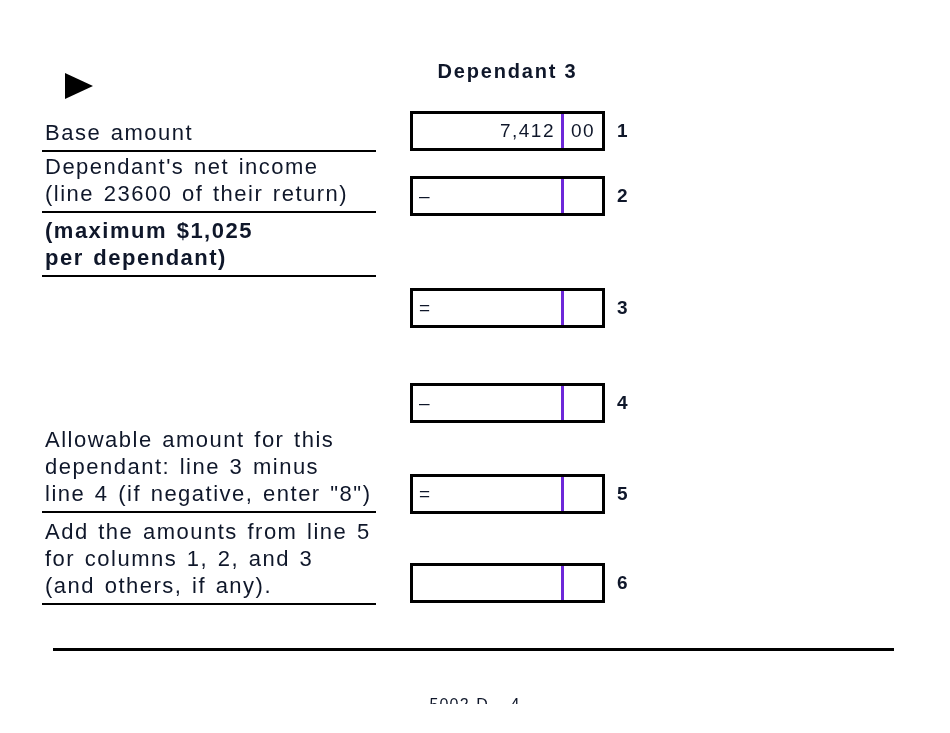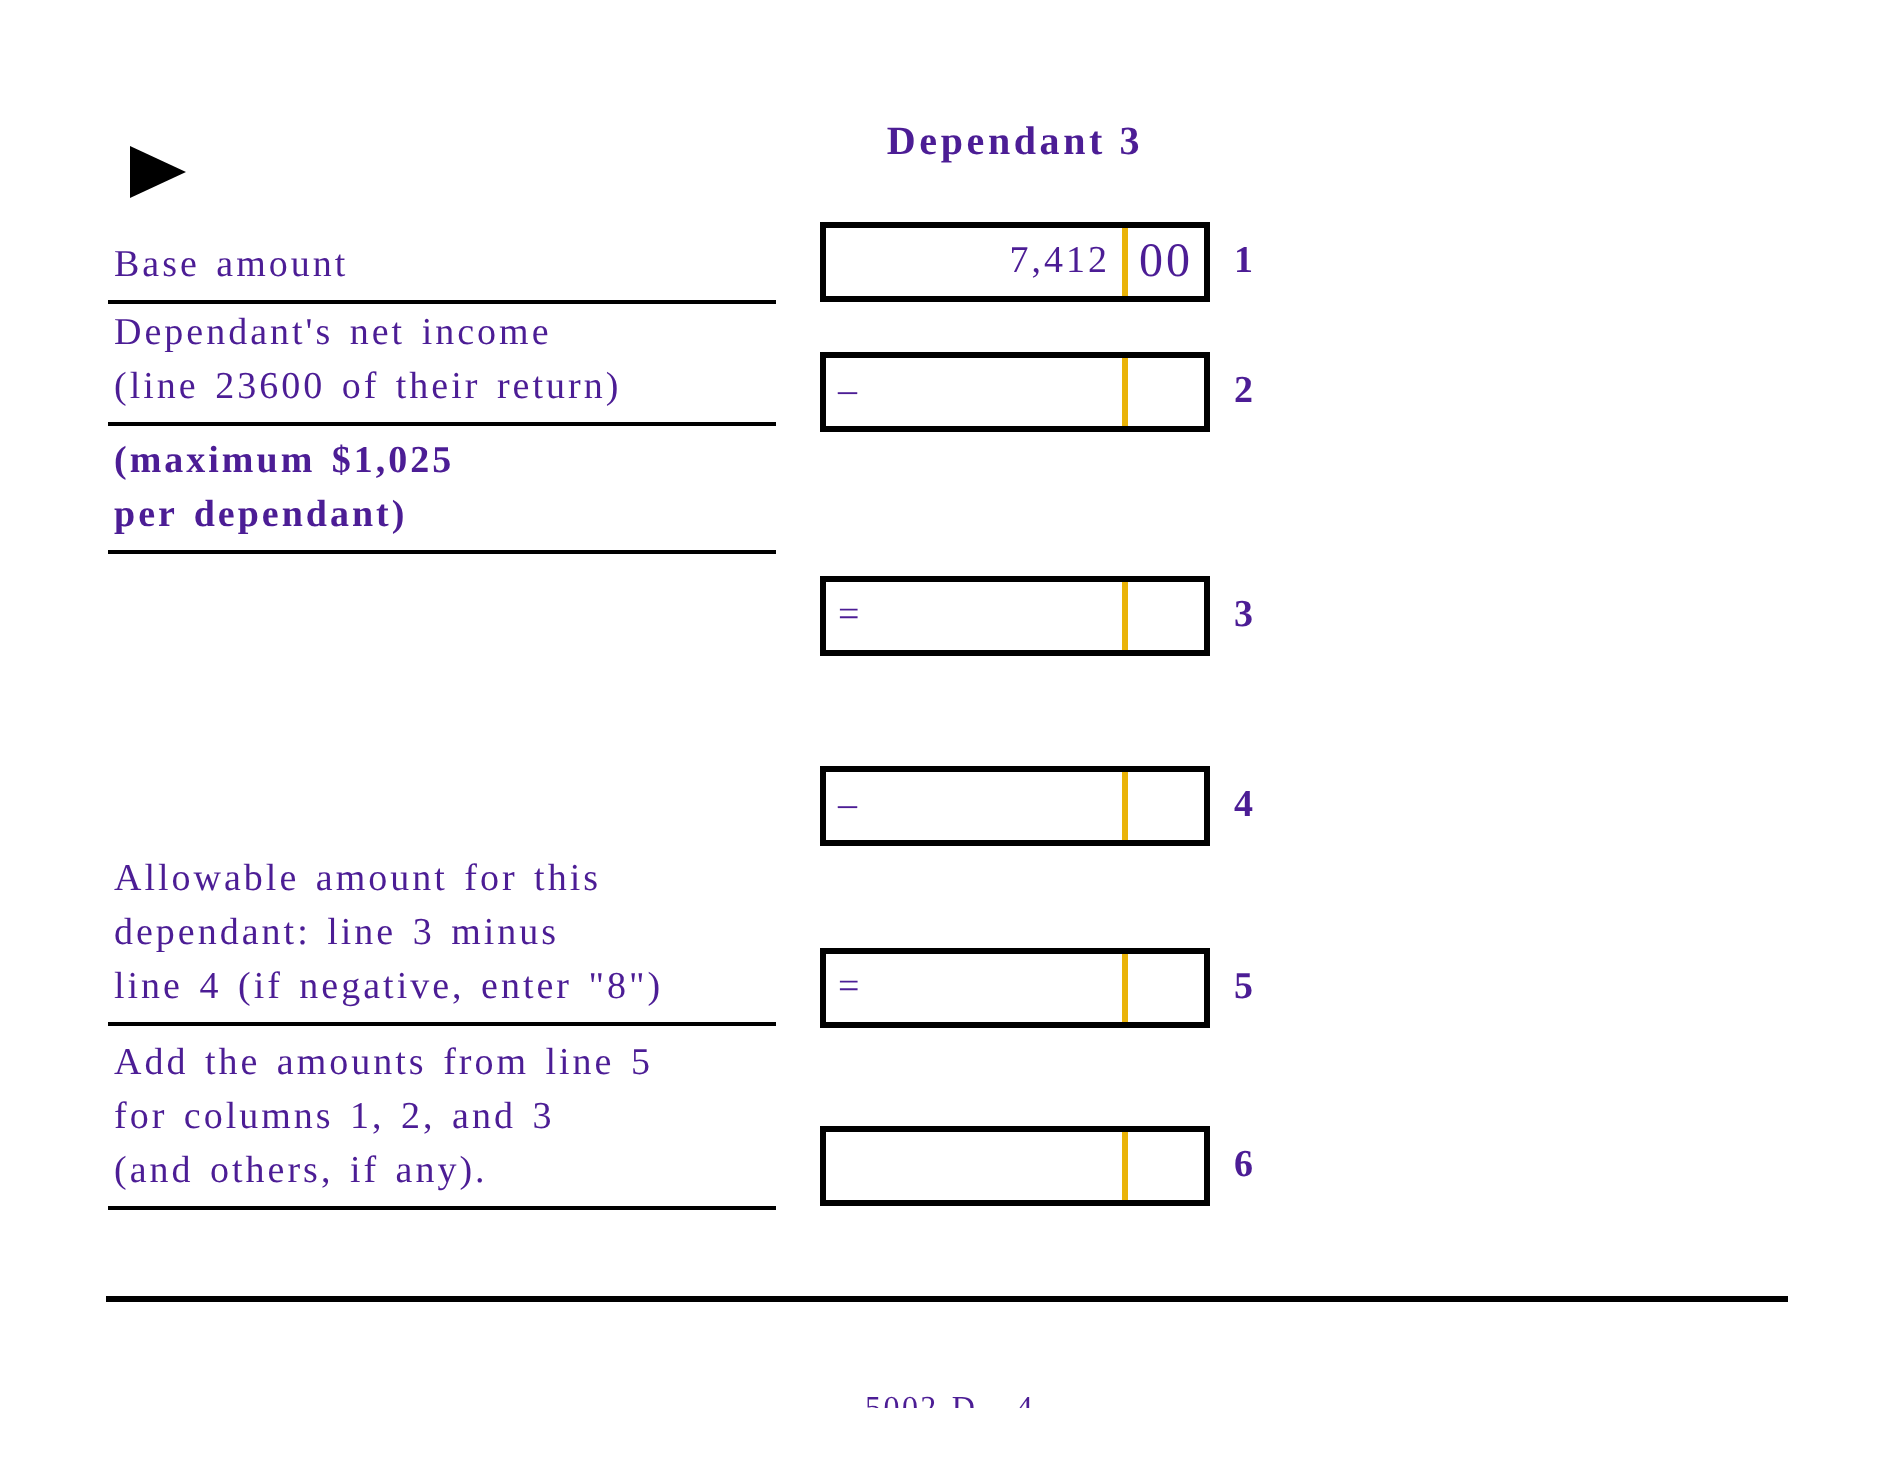--- a/index.html
+++ b/index.html
@@ -1,46 +1,46 @@
 <!DOCTYPE html>
 <html><head>
 <meta charset="utf-8">
 <style>
   html,body{margin:0;padding:0;background:#ffffff;}
   .page{
     position:relative;width:950px;height:704px;background:#ffffff;
-    font-family:Liberation Serif, serif;color:#4c1d95;overflow:hidden;
+    font-family:Liberation Sans, sans-serif;color:#0f172a;overflow:hidden;
   }
   .tri{
     position:absolute;left:65px;top:73px;width:0;height:0;
     border-left:28px solid #000;border-top:13px solid transparent;border-bottom:13px solid transparent;
   }
   .title{
     position:absolute;top:60px;left:395px;width:225px;text-align:center;
     font-size:20px;font-weight:bold;letter-spacing:1.8px;white-space:pre;
   }
   .lbl{
-    position:absolute;left:54px;width:334px;box-sizing:border-box;
+    position:absolute;left:42px;width:334px;box-sizing:border-box;
     border-bottom:2px solid #000;padding:0 0 4px 3px;
-    font-size:19px;line-height:27px;letter-spacing:1.5px;word-spacing:2px;
+    font-size:22px;line-height:27px;letter-spacing:1.5px;word-spacing:2px;
   }
   .lbl span{display:block;white-space:pre;}
   .lbl .bold{font-weight:bold;}
   .abox{
     position:absolute;left:410px;width:195px;height:40px;box-sizing:border-box;
     border:3px solid #000;display:flex;background:#fff;
   }
   .abox .main{
     flex:1 1 auto;display:flex;align-items:center;justify-content:space-between;
     padding:0 6px;font-size:19px;letter-spacing:1.5px;min-width:0;
   }
   .abox .cents{
-    flex:0 0 41px;box-sizing:border-box;border-left:3px solid #eab308;
+    flex:0 0 41px;box-sizing:border-box;border-left:3px solid #6d28d9;
     display:flex;align-items:center;justify-content:center;
-    font-size:24px;letter-spacing:1.5px;
+    font-size:19px;letter-spacing:1.5px;
   }
   .lineno{
     position:absolute;left:617px;width:30px;height:40px;
     display:flex;align-items:center;font-size:19px;font-weight:bold;
   }
   .note{
     position:absolute;left:57px;top:617px;font-size:19px;line-height:27px;
     letter-spacing:2.1px;word-spacing:4px;white-space:pre;
   }
   .bottomrule{position:absolute;left:53px;top:648px;width:841px;height:3px;background:#000;}

